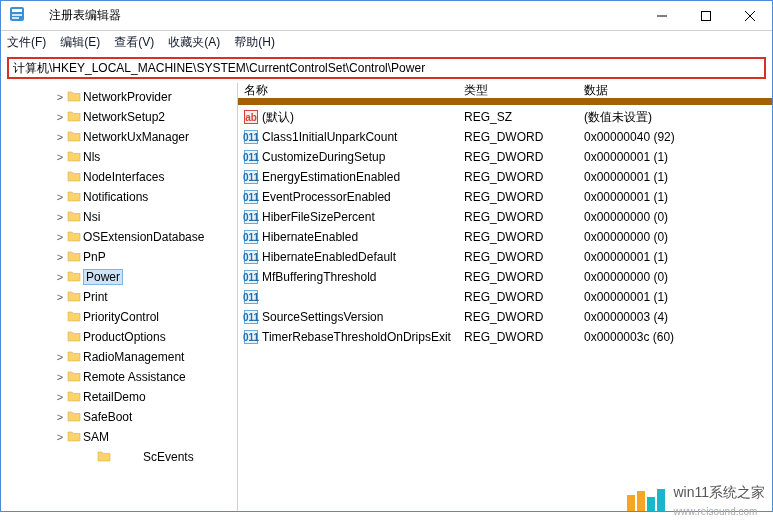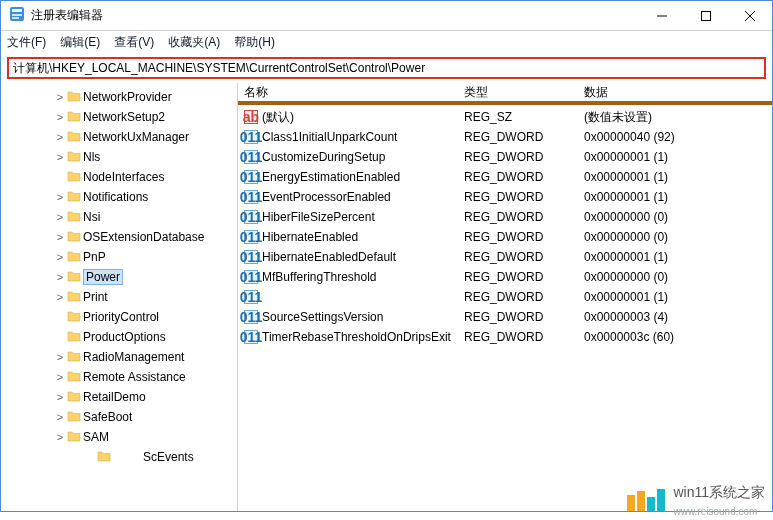--- a/index.html
+++ b/index.html
@@ -1,19 +1,19 @@
 <!DOCTYPE html>
 <html><head>
   <meta charset="utf-8">
   <style>
     * { margin:0; padding:0; box-sizing:border-box; font-family:"Microsoft YaHei","Segoe UI",Arial,sans-serif; }
     body { width:773px; height:520px; background:#fff; position:relative; }
     .win { width:773px; height:512px; border:1px solid #4d8bd6; position:relative; }
     
-    .titlebar { height:30px; display:flex; align-items:center; background:#fff; border-bottom:1px solid #d0d0d0; }
+    .titlebar { height:30px; display:flex; align-items:center; background:#fff; border-bottom:1px solid #d0d0d0;gap:18px; }
     .titlebar .icon { margin:0 6px 0 8px; }
     .titlebar .title { font-size:12px; color:#000; }
     .winbtns { margin-left:auto; display:flex; }
     .winbtn { width:44px; height:29px; display:flex; align-items:center; justify-content:center; color:#000; }
     .winbtn svg { display:block; }
     
     .menubar { height:22px; padding:0 6px; display:flex; align-items:center; gap:14px; font-size:12px; color:#0f172a; }
     .menuitem { white-space:nowrap; }
     
     .addressbar { margin:4px 6px 4px 6px; height:22px; border:2px solid #d93025; padding:0 4px; display:flex; align-items:center; background:#fff; }
@@ -22,33 +22,33 @@
     .main { display:flex; height:calc(100% - 30px - 22px - 30px); }
     .tree { width:237px; border-right:1px solid #d0d0d0; overflow:hidden; padding:4px 0 4px 2px; font-size:12px; }
     .list { flex:1; overflow:hidden; font-size:12px; }
     
     .tnode { display:flex; align-items:center; height:20px; white-space:nowrap; }
     .tnode .tw { width:14px; text-align:center; color:#5f5f5f; font-size:11px; }
     .tnode .fi { margin-right:2px; }
     .tnode .lbl { }
     .tnode.sel .lbl { background:#cde3f8; border:1px solid #7fb4e6; padding:0 2px; }
     
-    .cols { display:flex; align-items:center; height:22px; border-bottom:4px solid #a16207; padding-left:6px; }
+    .cols { display:flex; align-items:center; height:22px; border-bottom:7px solid #a16207; padding-left:6px; }
     .col { font-size:12px; color:#000; }
     .col.name { width:220px; }
     .col.type { width:120px; }
     .col.data { flex:1; }
     .rows { padding-top:2px; }
     .row { display:flex; align-items:center; height:20px; padding-left:6px; }
     .row .cell.name { width:220px; display:flex; align-items:center; gap:4px; }
     .row .cell.type { width:120px; }
     .row .cell.data { flex:1; }
     
     .folder-svg { fill:#fbd36d; stroke:#d7a430; stroke-width:0.5; }
-    .reg-ico { width:14px; height:14px; display:inline-flex; align-items:center; justify-content:center; font-size:14px; font-weight:bold; border:1px solid #6fa9d8; background:#e8f2fb; color:#1b6fb2; }
+    .reg-ico { width:14px; height:14px; display:inline-flex; align-items:center; justify-content:center; font-size:10px; font-weight:bold; border:1px solid #6fa9d8; background:#e8f2fb; color:#1b6fb2; }
     .reg-ico.ab { color:#d1473e; border-color:#d1473e; background:#fdecea; }
     
     .wm { position:absolute; right:8px; bottom:2px; display:flex; align-items:center; gap:6px; font-size:14px; color:#555; }
     .wm .bars span { display:inline-block; width:8px; margin-right:2px; }
 
   </style>
 </head>
 <body>
 
 <svg width="0" height="0" style="position:absolute">

